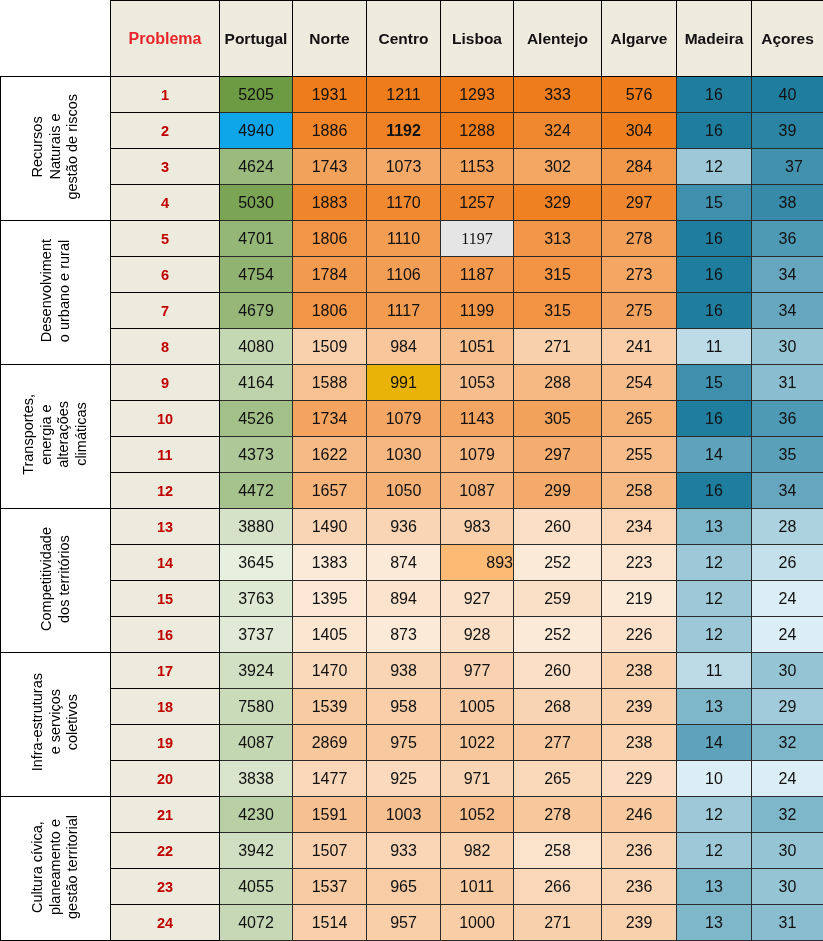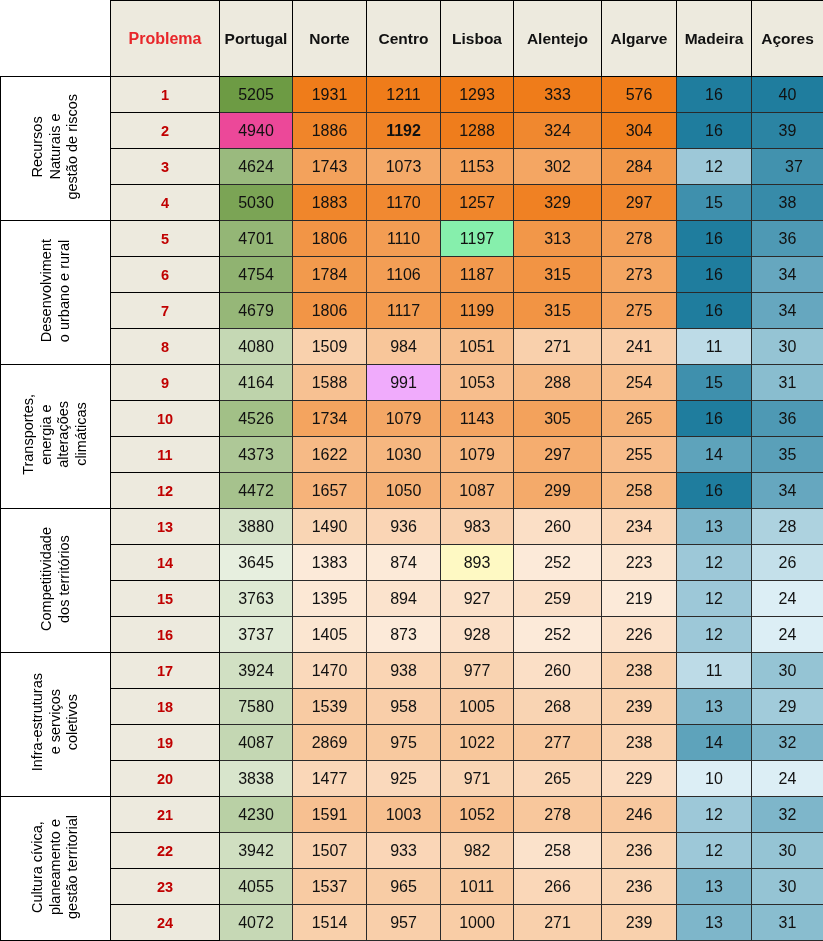--- a/index.html
+++ b/index.html
@@ -103,21 +103,21 @@
           <td class="cell" style="background: rgb(239, 124, 26);">1931</td>
           <td class="cell" style="background: rgb(239, 124, 26);">1211</td>
           <td class="cell" style="background: rgb(239, 124, 26);">1293</td>
           <td class="cell" style="background: rgb(239, 124, 26);">333</td>
           <td class="cell" style="background: rgb(239, 124, 26);">576</td>
           <td class="cell" style="background: rgb(31, 125, 158);">16</td>
           <td class="cell" style="background: rgb(31, 125, 158);">40</td>
         </tr>
         <tr class="datarow">
           <td class="prob">2</td>
-          <td class="cell" style="background: #ec4899;">4940</td>
+          <td class="cell" style="background: #0ea5e9;">4940</td>
           <td class="cell" style="background: rgb(240, 133, 42);">1886</td>
           <td class="cell" style="background: rgb(240, 130, 37); font-weight: bold;">1192</td>
           <td class="cell" style="background: rgb(239, 125, 28);">1288</td>
           <td class="cell" style="background: rgb(240, 136, 47);">324</td>
           <td class="cell" style="background: rgb(239, 127, 30);">304</td>
           <td class="cell" style="background: rgb(31, 125, 158);">16</td>
           <td class="cell" style="background: rgb(43, 132, 163);">39</td>
         </tr>
         <tr class="datarow">
           <td class="prob">3</td>
@@ -141,21 +141,21 @@
           <td class="cell" style="background: rgb(63, 144, 173);">15</td>
           <td class="cell" style="background: rgb(55, 139, 169);">38</td>
         </tr>
         <tr class="datarow">
           <td class="gcat" rowspan="4"><span class="gcat-rot">Desenvolviment
 o urbano e rural</span></td>
           <td class="prob">5</td>
           <td class="cell" style="background: rgb(148, 182, 118);">4701</td>
           <td class="cell" style="background: rgb(242, 149, 70);">1806</td>
           <td class="cell" style="background: rgb(243, 157, 83);">1110</td>
-          <td class="cell" style="background: #86efac;">1197</td>
+          <td class="cell" style="background: #e5e5e5; font-family: Liberation Serif, serif;">1197</td>
           <td class="cell" style="background: rgb(242, 151, 73);">313</td>
           <td class="cell" style="background: rgb(243, 159, 87);">278</td>
           <td class="cell" style="background: rgb(31, 125, 158);">16</td>
           <td class="cell" style="background: rgb(78, 153, 180);">36</td>
         </tr>
         <tr class="datarow">
           <td class="prob">6</td>
           <td class="cell" style="background: rgb(144, 179, 113);">4754</td>
           <td class="cell" style="background: rgb(242, 154, 77);">1784</td>
           <td class="cell" style="background: rgb(243, 158, 85);">1106</td>
@@ -188,21 +188,21 @@
           <td class="cell" style="background: rgb(149, 196, 212);">30</td>
         </tr>
         <tr class="datarow">
           <td class="gcat" rowspan="4"><span class="gcat-rot">Transportes,
 energia e
 alterações
 climáticas</span></td>
           <td class="prob">9</td>
           <td class="cell" style="background: rgb(190, 211, 171);">4164</td>
           <td class="cell" style="background: rgb(247, 193, 146);">1588</td>
-          <td class="cell" style="background: #f0abfc;">991</td>
+          <td class="cell" style="background: #eab308;">991</td>
           <td class="cell" style="background: rgb(247, 190, 141);">1053</td>
           <td class="cell" style="background: rgb(246, 185, 132);">288</td>
           <td class="cell" style="background: rgb(247, 190, 140);">254</td>
           <td class="cell" style="background: rgb(63, 144, 173);">15</td>
           <td class="cell" style="background: rgb(137, 189, 207);">31</td>
         </tr>
         <tr class="datarow">
           <td class="prob">10</td>
           <td class="cell" style="background: rgb(162, 192, 135);">4526</td>
           <td class="cell" style="background: rgb(244, 164, 95);">1734</td>
@@ -246,21 +246,21 @@
           <td class="cell" style="background: rgb(251, 223, 198);">260</td>
           <td class="cell" style="background: rgb(250, 215, 184);">234</td>
           <td class="cell" style="background: rgb(126, 182, 202);">13</td>
           <td class="cell" style="background: rgb(173, 210, 223);">28</td>
         </tr>
         <tr class="datarow">
           <td class="prob">14</td>
           <td class="cell" style="background: rgb(231, 239, 223); margin-top: 44px;">3645</td>
           <td class="cell" style="background: rgb(252, 234, 217);">1383</td>
           <td class="cell" style="background: rgb(252, 234, 216);">874</td>
-          <td class="cell" style="background: #fef9c3;">893</td>
+          <td class="cell" style="background: #fdba74; text-align: right;">893</td>
           <td class="cell" style="background: rgb(252, 234, 217);">252</td>
           <td class="cell" style="background: rgb(251, 229, 208);">223</td>
           <td class="cell" style="background: rgb(157, 200, 216);">12</td>
           <td class="cell" style="background: rgb(196, 224, 234);">26</td>
         </tr>
         <tr class="datarow">
           <td class="prob">15</td>
           <td class="cell" style="background: rgb(222, 233, 211);">3763</td>
           <td class="cell" style="background: rgb(252, 232, 213);">1395</td>
           <td class="cell" style="background: rgb(251, 227, 205);">894</td>

